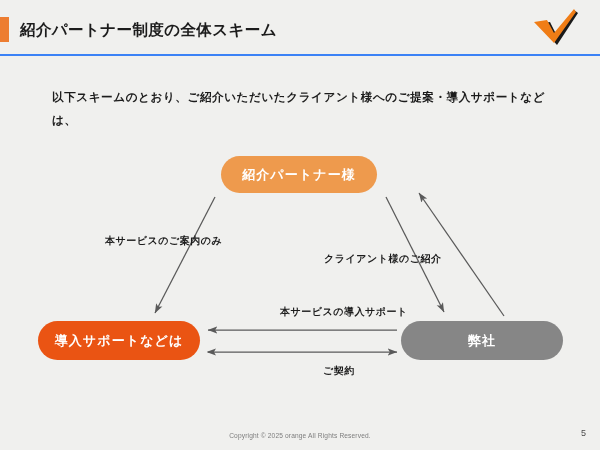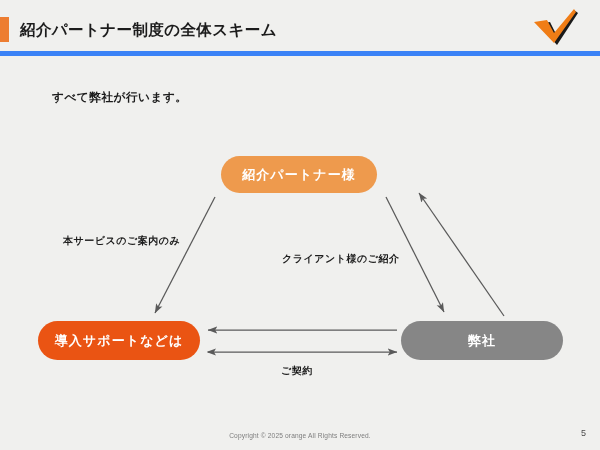--- a/index.html
+++ b/index.html
@@ -14,21 +14,21 @@
     position: relative;
     color: #1a1a1a;
   }
 
   
   .header {
     position: absolute;
     left: 0; top: 0;
     width: 600px; height: 56px;
     background: #f0f0ee;
-    border-bottom: 5px solid #3b82f6;
+    border-bottom: 2px solid #3b82f6;
   }
   .accent-bar {
     position: absolute;
     left: 0; top: 17px;
     width: 9px; height: 25px;
     background: #ED7D31;
   }
   .page-title {
     position: absolute;
     left: 20px; top: 20px;
@@ -96,20 +96,21 @@
     background: #868686;
   }
 
   .edge-label {
     position: absolute;
     font-size: 10px;
     font-weight: bold;
     letter-spacing: 0.5px;
     color: #1c1c1c;
     white-space: nowrap;
+    margin-left: 42px;
   }
   .lbl-guide   { left: 63px;  top: 94px; }
   .lbl-intro   { left: 282px; top: 112px; }
   .lbl-contract{ left: 457px; top: 92px; }
   .lbl-support { left: 238px; top: 165px; }
   .lbl-keiyaku { left: 281px; top: 224px; }
 
   
   .copyright {
     position: absolute;
@@ -132,21 +133,21 @@
 <div class="header">
   <div class="accent-bar"></div>
   <div class="page-title">紹介パートナー制度の全体スキーム</div>
   <svg class="logo" viewBox="0 0 52 40">
     <path d="M8 16 L20 14 L26 26 L44 2 L48 5 L27 37 Z" fill="#1a1a1a"></path>
     <path d="M4 14 L17 12 L24 25 L44 1 L46 4 L24 35 Z" fill="#F07D16"></path>
   </svg>
 </div>
 
 <div class="lead">
-  <div>すべて弊社が行います。</div>
+  <div>以下スキームのとおり、ご紹介いただいたクライアント様へのご提案・導入サポートなどは、</div>
 </div>
 
 <div class="diagram">
 
   <svg class="svg-layer" viewBox="0 0 600 260">
     <defs>
       <marker id="ah" markerWidth="9" markerHeight="9" refX="7.4" refY="3.2" orient="auto" markerUnits="strokeWidth">
         <path d="M0,0.4 L7.6,3.2 L0,6 L1.7,3.2 Z" fill="#5a5a5a"></path>
       </marker>
       <marker id="ah-start" markerWidth="9" markerHeight="9" refX="1.2" refY="3.2" orient="auto" markerUnits="strokeWidth">
@@ -170,17 +171,18 @@
   </div>
   <div class="node node-enduser">
     <span>導入サポートなどは</span>
   </div>
   <div class="node node-company">
     <span>弊社</span>
   </div>
 
   <div class="edge-label lbl-guide">本サービスのご案内のみ</div>
   <div class="edge-label lbl-intro">クライアント様のご紹介</div>
+  <div class="edge-label lbl-support">本サービスの導入サポート</div>
   <div class="edge-label lbl-keiyaku">ご契約</div>
 </div>
 
 <div class="copyright">Copyright © 2025 orange All Rights Reserved.</div>
 <div class="page-number">5</div>
 
 </body></html>

